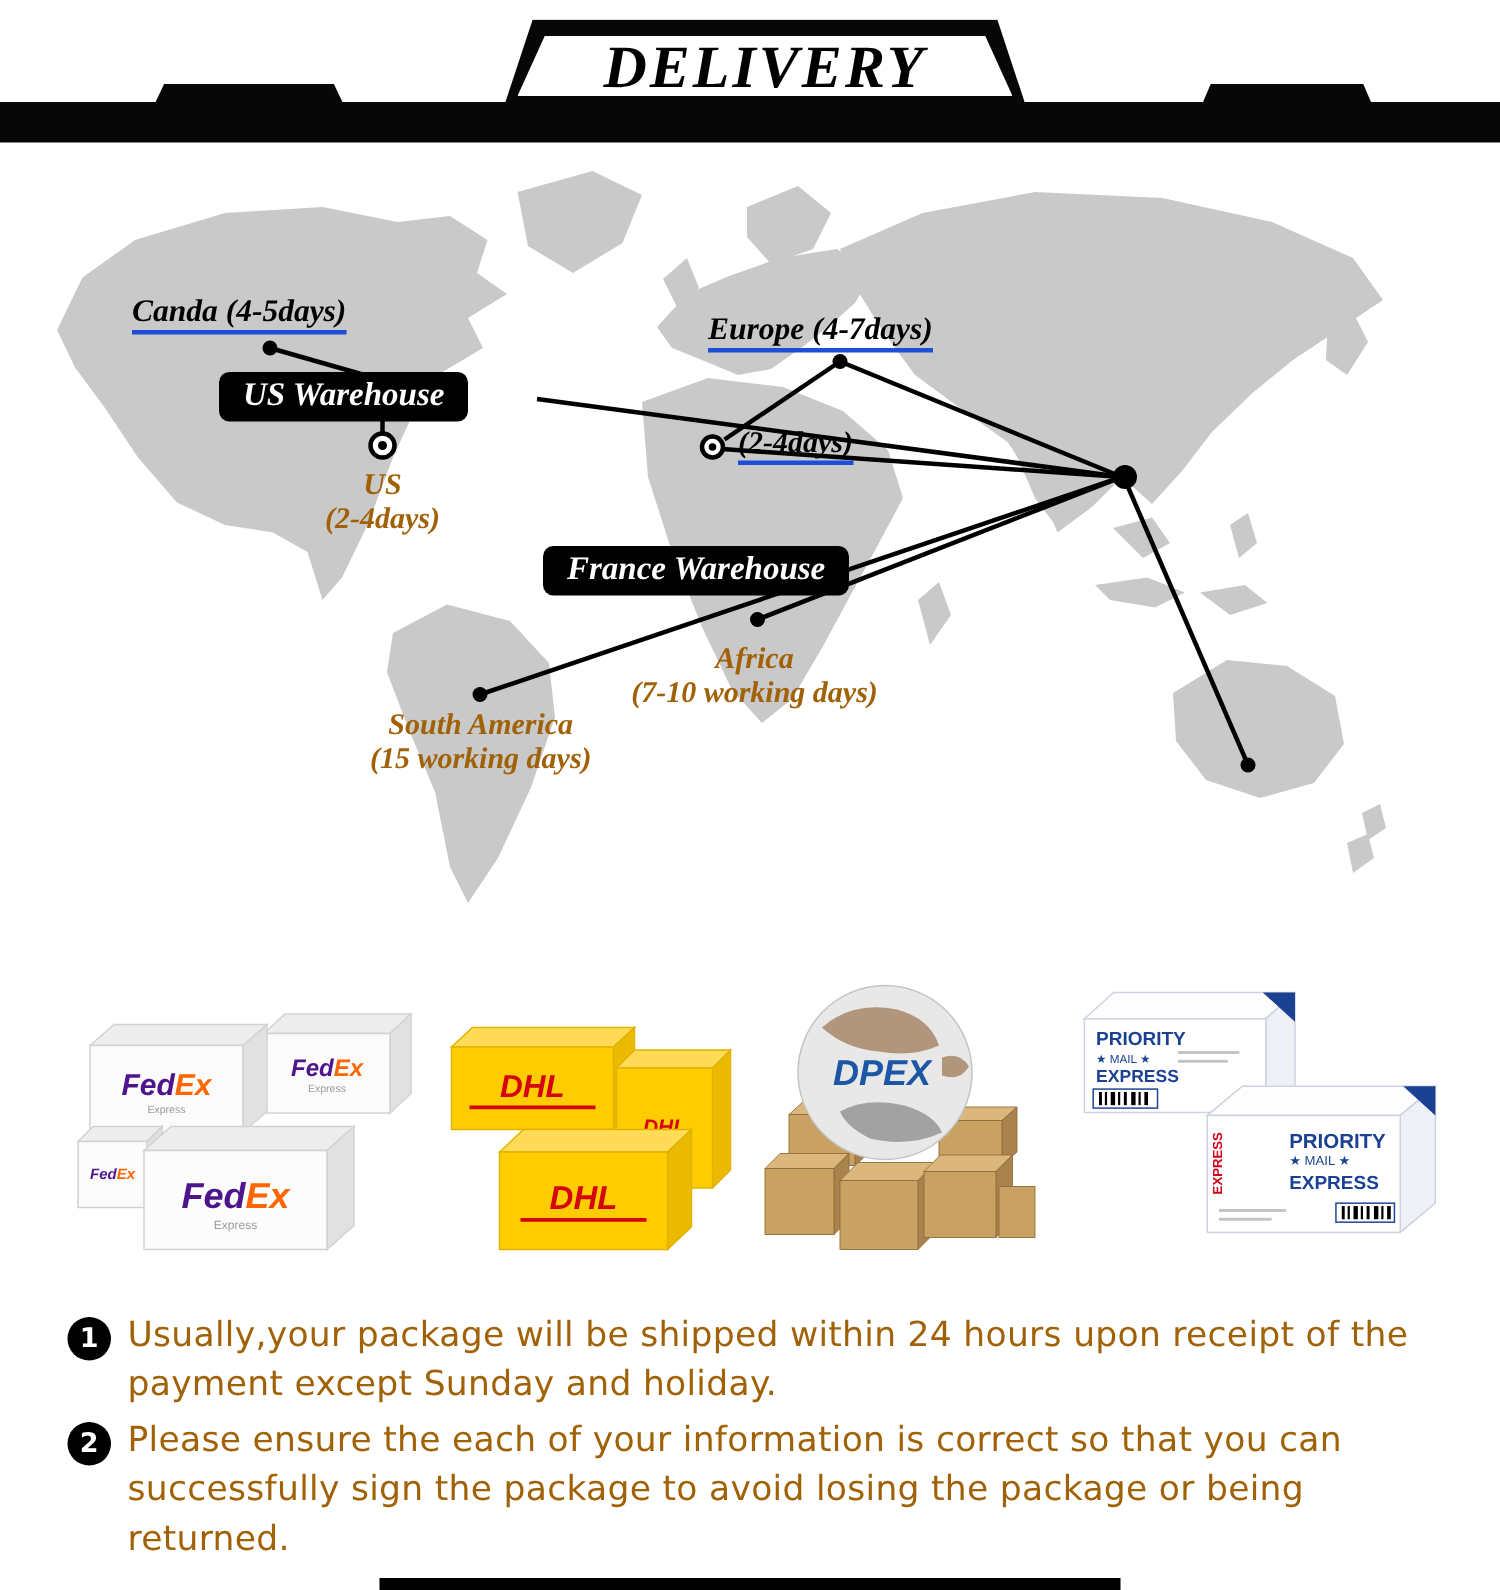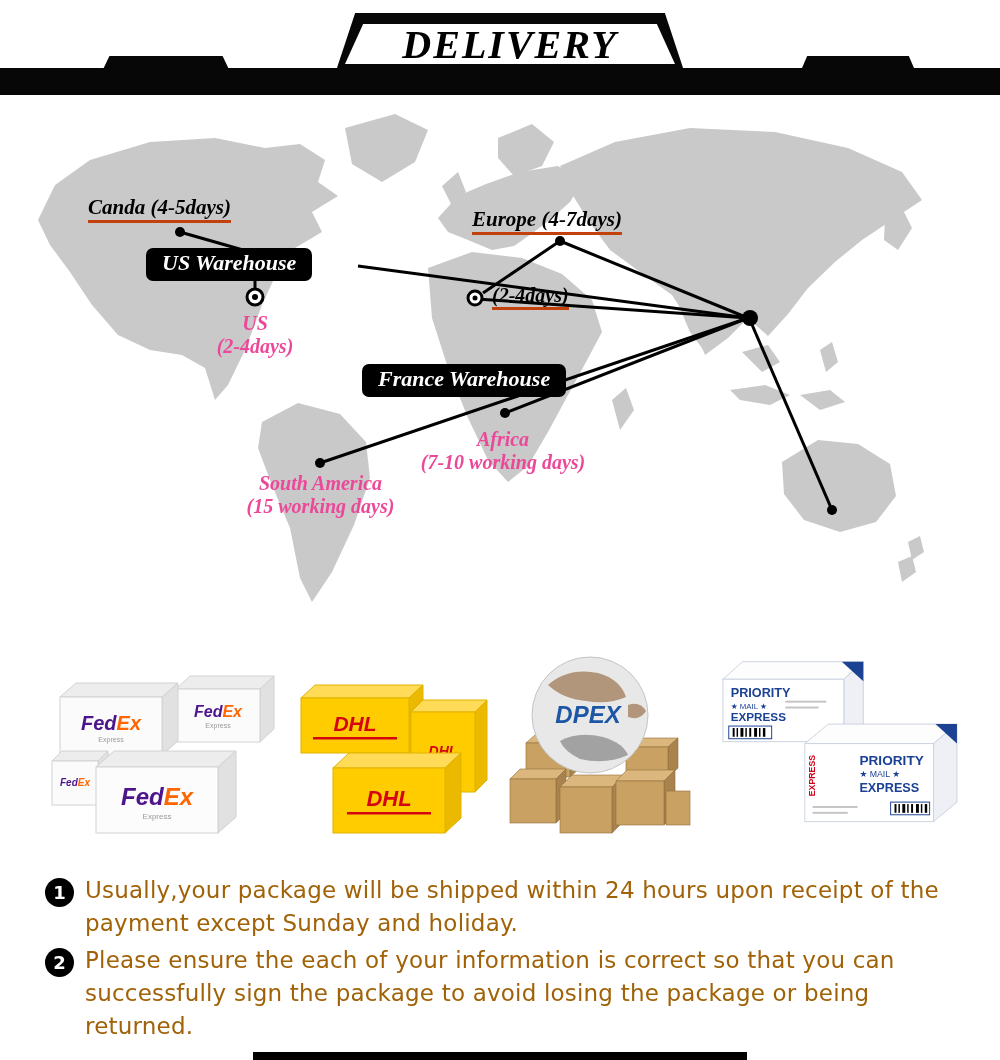--- a/index.html
+++ b/index.html
@@ -18,26 +18,26 @@
           clip-path:polygon(5.5% 0,94.5% 0,100% 100%,0 100%);
           display:flex;align-items:center;justify-content:center;}
   .plaque-title{font-family:"Liberation Serif",serif;font-style:italic;font-weight:600;
           font-size:40px;color:#000;letter-spacing:2px;}
 
   
   .map-area{position:absolute;left:0;top:100px;width:1000px;height:535px;}
   .world-svg{position:absolute;left:0;top:0;width:100%;height:100%;}
   .map-label{position:absolute;font-family:"Liberation Serif",serif;font-style:italic;
           font-weight:700;color:#000;white-space:nowrap;line-height:1.1;font-size:21px;}
-  .underlined{border-bottom:3px solid #c2410c;padding-bottom:1px;}
+  .underlined{border-bottom:3px solid #1d4ed8;padding-bottom:1px;}
   .pill{position:absolute;background:#000;color:#fff;font-family:"Liberation Serif",serif;
           font-style:italic;font-weight:700;font-size:22px;line-height:1;
           padding:4px 16px 7px;border-radius:7px;white-space:nowrap;}
   .dest{position:absolute;text-align:center;font-family:"Liberation Serif",serif;
-          font-style:italic;font-weight:700;color:#ec4899;font-size:20px;line-height:1.15;}
+          font-style:italic;font-weight:700;color:#a16207;font-size:20px;line-height:1.15;}
 
   
   .carrier{position:absolute;}
   .carrier-svg{width:100%;height:100%;display:block;}
   .carrier-fedex{left:50px;top:645px;width:235px;height:200px;}
   .carrier-dhl{left:295px;top:650px;width:195px;height:195px;}
   .carrier-dpex{left:508px;top:645px;width:185px;height:200px;}
   .carrier-usps{left:712px;top:650px;width:250px;height:195px;}
 
   

